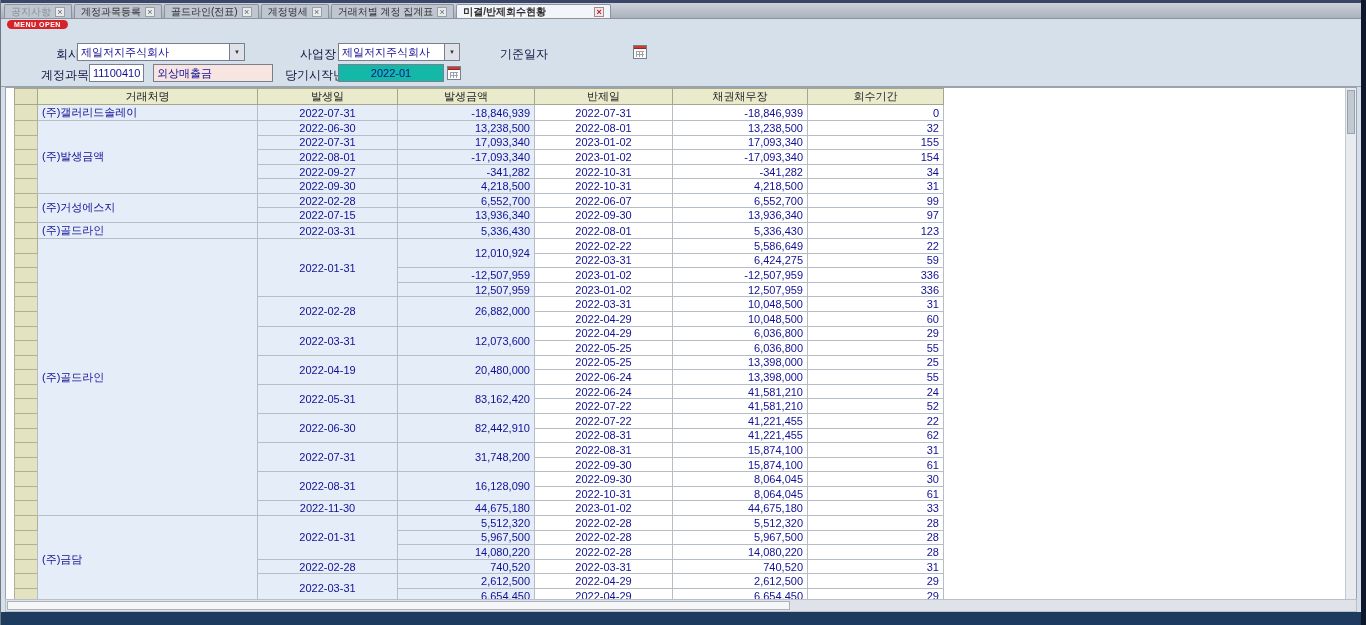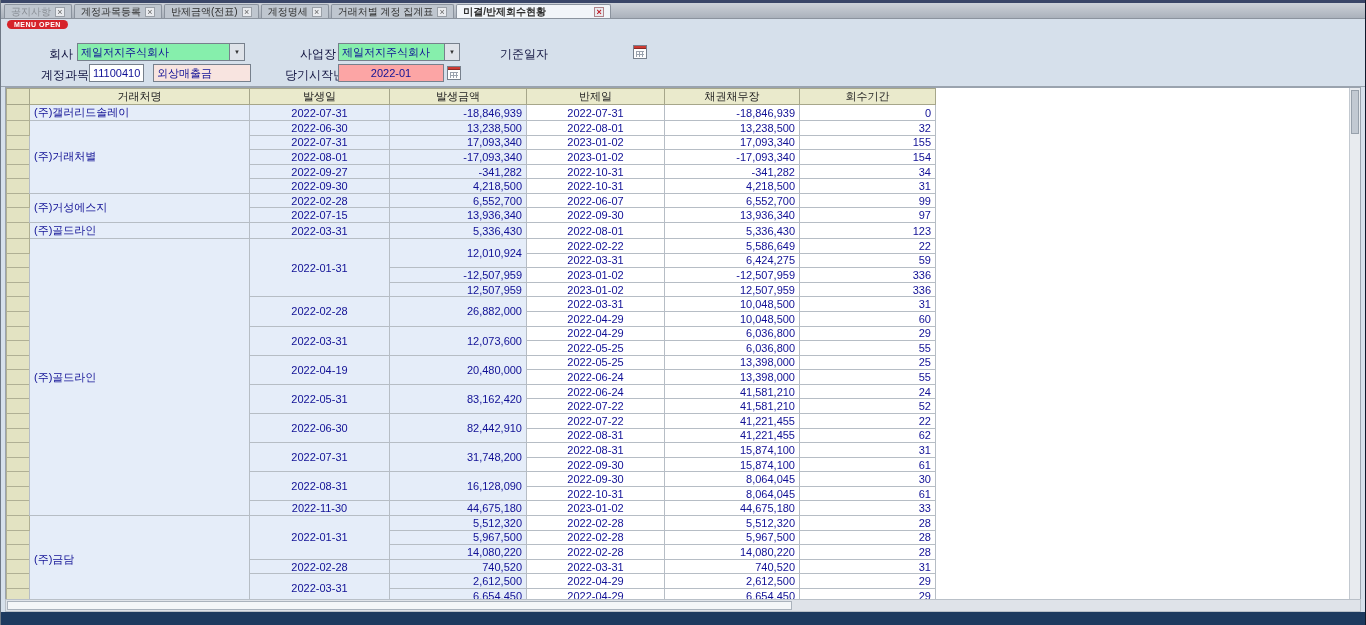--- a/index.html
+++ b/index.html
@@ -1,52 +1,52 @@
 <!DOCTYPE html>
 <html><head>
 <meta charset="utf-8">
 <style>
   * { margin:0; padding:0; box-sizing:border-box; }
   html,body { width:1366px; height:625px; overflow:hidden; }
   body { font-family:"Liberation Sans","DejaVu Sans",sans-serif; background:#8d95a0; }
   .window { position:relative; width:1366px; height:625px; background:#D6E0EB;
-            border-left:1px solid #6f7986; border-right:1px solid #0f172a; overflow:hidden; }
+            border-left:1px solid #6f7986; border-right:5px solid #0f172a; overflow:hidden; }
   .top-edge { height:3px; background:#3a4668; }
   .tabbar { height:16px; background:linear-gradient(#cdd2d9,#aab1bb); display:flex; align-items:stretch;
             padding:1px 0 0 3px; border-bottom:1px solid #8b939e; }
   .tab { display:flex; align-items:center; gap:4px; padding:0 6px; margin-right:2px;
          border:1px solid #8b939e; border-bottom:none; background:#bfc6cf; font-size:10px;
          color:#2e2e2e; border-radius:2px 2px 0 0; white-space:nowrap; }
   .tab.dimmed .tab-label { color:#8a8f96; }
   .tab.active { background:#f2f5f9; font-weight:bold;gap:48px; }
   .tab-close { font-size:9px; width:10px; height:10px; line-height:8px; text-align:center;
                border:1px solid #9aa0a8; background:#e9ebef; color:#666; font-weight:normal; }
   .tab.active .tab-close { color:#c1121f; border-color:#b0848a; font-weight:bold; }
   .menu-row { height:12px; position:relative; }
   .menu-open { position:absolute; left:6px; top:1px; background:#d6232a; color:#fff; font-size:7px;
                font-weight:bold; padding:1px 7px 1px 7px; border-radius:6px; letter-spacing:.5px; cursor:pointer; }
   .form-area { height:56px; position:relative; background:#D6E0EB; border-bottom:1px solid #9aa3ae; }
   .flabel { position:absolute; font-size:12px; color:#10123f; white-space:nowrap; }
-  .combo { position:absolute; height:18px; top:12px; background:#86efac; border:1px solid #77808c;
+  .combo { position:absolute; height:18px; top:12px; background:#ffffff; border:1px solid #77808c;
            display:flex; align-items:center; cursor:pointer; }
   .combo-text { flex:1; font-size:11px; color:#101095; padding-left:3px; white-space:nowrap; overflow:hidden; }
   .combo-btn { width:15px; align-self:stretch; background:#dfe3e9; border-left:1px solid #77808c;
                font-size:6px; color:#333; display:flex; align-items:center; justify-content:center; }
   .tbox { position:absolute; height:18px; border:1px solid #77808c; font-size:11px; color:#101095;
           padding:0 3px; background:#fff; outline:none; }
   .tbox.blue { background:#2e5fc0; color:#ffffff; text-align:center; font-weight:bold;margin-top:44px; }
   .tbox.pink { background:#f8e4e0; }
-  .tbox.yellow { background:#fca5a5; text-align:center; }
+  .tbox.yellow { background:#14b8a6; text-align:center; }
   .cal-icon { position:absolute; width:14px; height:14px; background:#fdfdfd; border:1px solid #77808c; cursor:pointer; }
   .cal-top { display:block; height:3px; background:#cc3b33; border-bottom:1px solid #8c2b26; }
   .cal-grid { display:block; margin:2px 2px 0 2px; height:6px;
               background:repeating-linear-gradient(to right,#9aa2ad 0 1px,transparent 1px 3px),
                          repeating-linear-gradient(to bottom,#9aa2ad 0 1px,transparent 1px 3px); }
   .grid-area { position:relative; height:512px; background:#ffffff; margin:0 4px; overflow:hidden;
-               border:1px solid #9aa3ae; border-bottom:none; }
+               border:1px solid #9aa3ae; border-bottom:none;padding-left:8px; }
   table.grid { border-collapse:collapse; table-layout:fixed; width:929px; font-size:11px; }
   .grid th { background:#EAEACC; border:1px solid #a6a68a; font-weight:normal; color:#222;
              height:15px; font-size:11px; padding:0; overflow:hidden; white-space:nowrap; }
   .grid th.selhead { background:#E3E3C2; }
   .grid td { border:1px solid #b6bdc5; height:14.58px; color:#101095; padding:0 4px;
              overflow:hidden; white-space:nowrap; vertical-align:middle; }
   td.sel   { background:#E3E3C2; border-color:#b0b094; padding:0; }
   td.cust  { background:#E5EDF9; text-align:left; }
   td.odate { background:#E5EDF9; text-align:center; }
   td.oamt  { background:#E5EDF9; text-align:right; }
@@ -72,21 +72,21 @@
   <div class="tabbar">
       <div class="tab dimmed">
         <span class="tab-label">공지사항</span>
         <span class="tab-close">×</span>
       </div>
       <div class="tab">
         <span class="tab-label">계정과목등록</span>
         <span class="tab-close">×</span>
       </div>
       <div class="tab">
-        <span class="tab-label">반제금액(전표)</span>
+        <span class="tab-label">골드라인(전표)</span>
         <span class="tab-close">×</span>
       </div>
       <div class="tab">
         <span class="tab-label">계정명세</span>
         <span class="tab-close">×</span>
       </div>
       <div class="tab">
         <span class="tab-label">거래처별 계정 집계표</span>
         <span class="tab-close">×</span>
       </div>
@@ -94,42 +94,42 @@
         <span class="tab-label">미결/반제회수현황</span>
         <span class="tab-close">×</span>
       </div>
     </div>
 
   <div class="menu-row">
     <span class="menu-open">MENU OPEN</span>
   </div>
 
   <div class="form-area">
-    <span class="flabel" style="left:48px;top:15px">회사</span>
+    <span class="flabel" style="left:55px;top:15px">회사</span>
     <div class="combo" style="left:76px;width:168px">
       <span class="combo-text">제일저지주식회사</span>
       <span class="combo-btn">▼</span>
     </div>
 
     <span class="flabel" style="left:299px;top:15px">사업장</span>
     <div class="combo" style="left:337px;width:122px">
       <span class="combo-text">제일저지주식회사</span>
       <span class="combo-btn">▼</span>
     </div>
 
     <span class="flabel" style="left:499px;top:15px">기준일자</span>
     <input class="tbox blue" style="left: 551px; top: 12px; width: 77px;" value="2023-01-05">
     <span class="cal-icon" style="left:632px;top:14px">
         <span class="cal-top"></span>
         <span class="cal-grid"></span>
       </span>
 
     <span class="flabel" style="left:40px;top:36px">계정과목</span>
     <input class="tbox" style="left: 88px; top: 33px; width: 55px;" value="11100410">
-    <input class="tbox pink" style="left: 152px; top: 33px; width: 98px;" value="외상매출금">
+    <input class="tbox pink" style="left: 152px; top: 33px; width: 120px;" value="외상매출금">
 
     <span class="flabel" style="left:284px;top:36px">당기시작년월</span>
     <input class="tbox yellow" style="left: 337px; top: 33px; width: 106px;" value="2022-01">
     <span class="cal-icon" style="left:446px;top:35px">
         <span class="cal-top"></span>
         <span class="cal-grid"></span>
       </span>
   </div>
 
   <div class="grid-area">
@@ -159,21 +159,21 @@
             <td class="sel"></td>
             <td class="cust" rowspan="1">(주)갤러리드솔레이</td>
             <td class="odate" rowspan="1">2022-07-31</td>
             <td class="oamt" rowspan="1">-18,846,939</td>
             <td class="sdate">2022-07-31</td>
             <td class="samt">-18,846,939</td>
             <td class="days">0</td>
           </tr>
           <tr>
             <td class="sel"></td>
-            <td class="cust" rowspan="5">(주)거래처별</td>
+            <td class="cust" rowspan="5">(주)발생금액</td>
             <td class="odate" rowspan="1">2022-06-30</td>
             <td class="oamt" rowspan="1">13,238,500</td>
             <td class="sdate">2022-08-01</td>
             <td class="samt">13,238,500</td>
             <td class="days">32</td>
           </tr>
           <tr>
             <td class="sel"></td>
             <td class="odate" rowspan="1">2022-07-31</td>
             <td class="oamt" rowspan="1">17,093,340</td>

